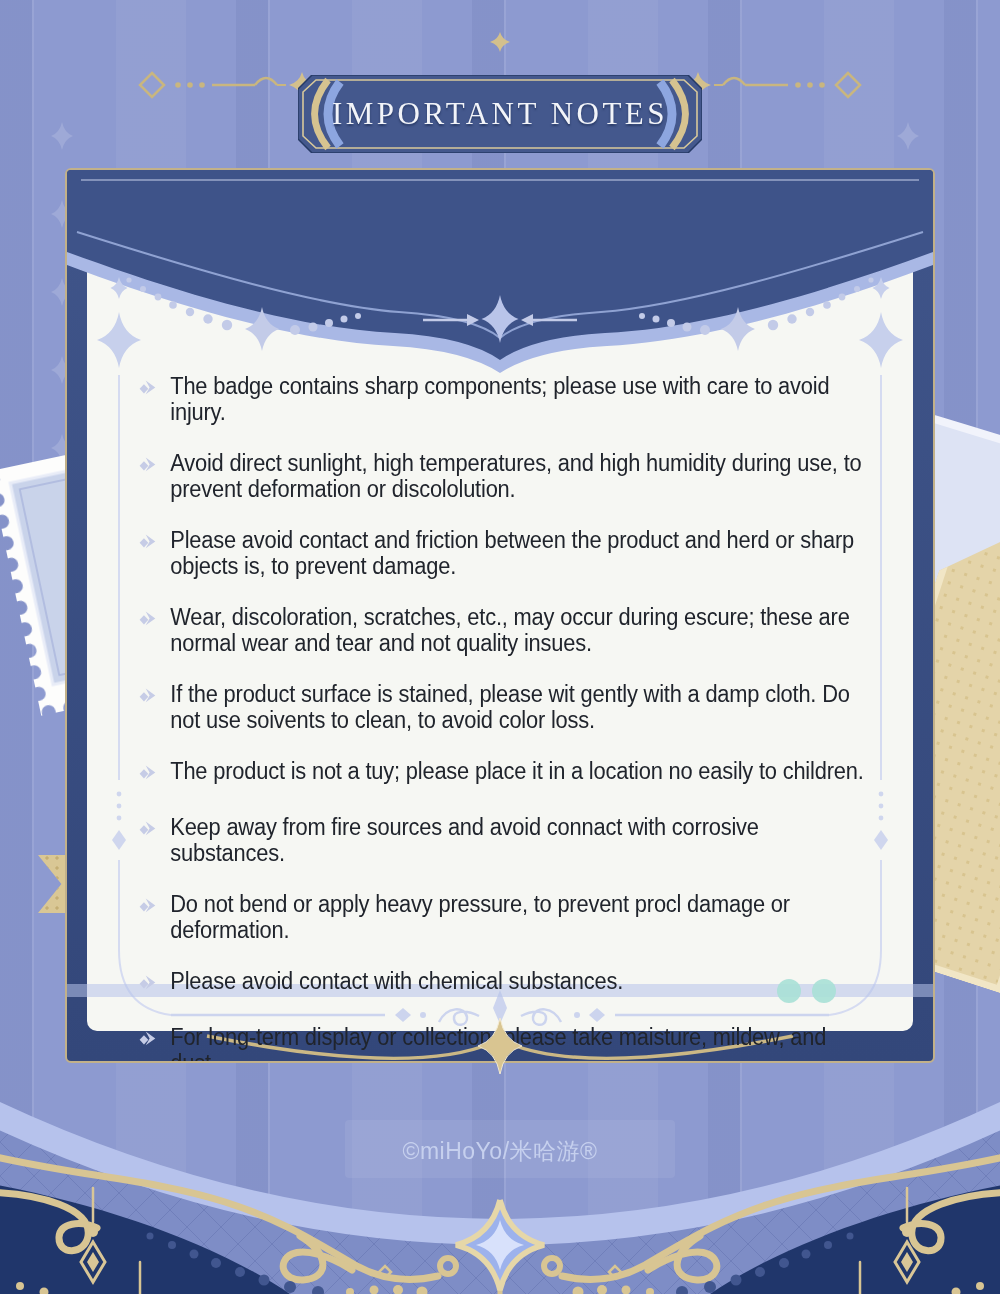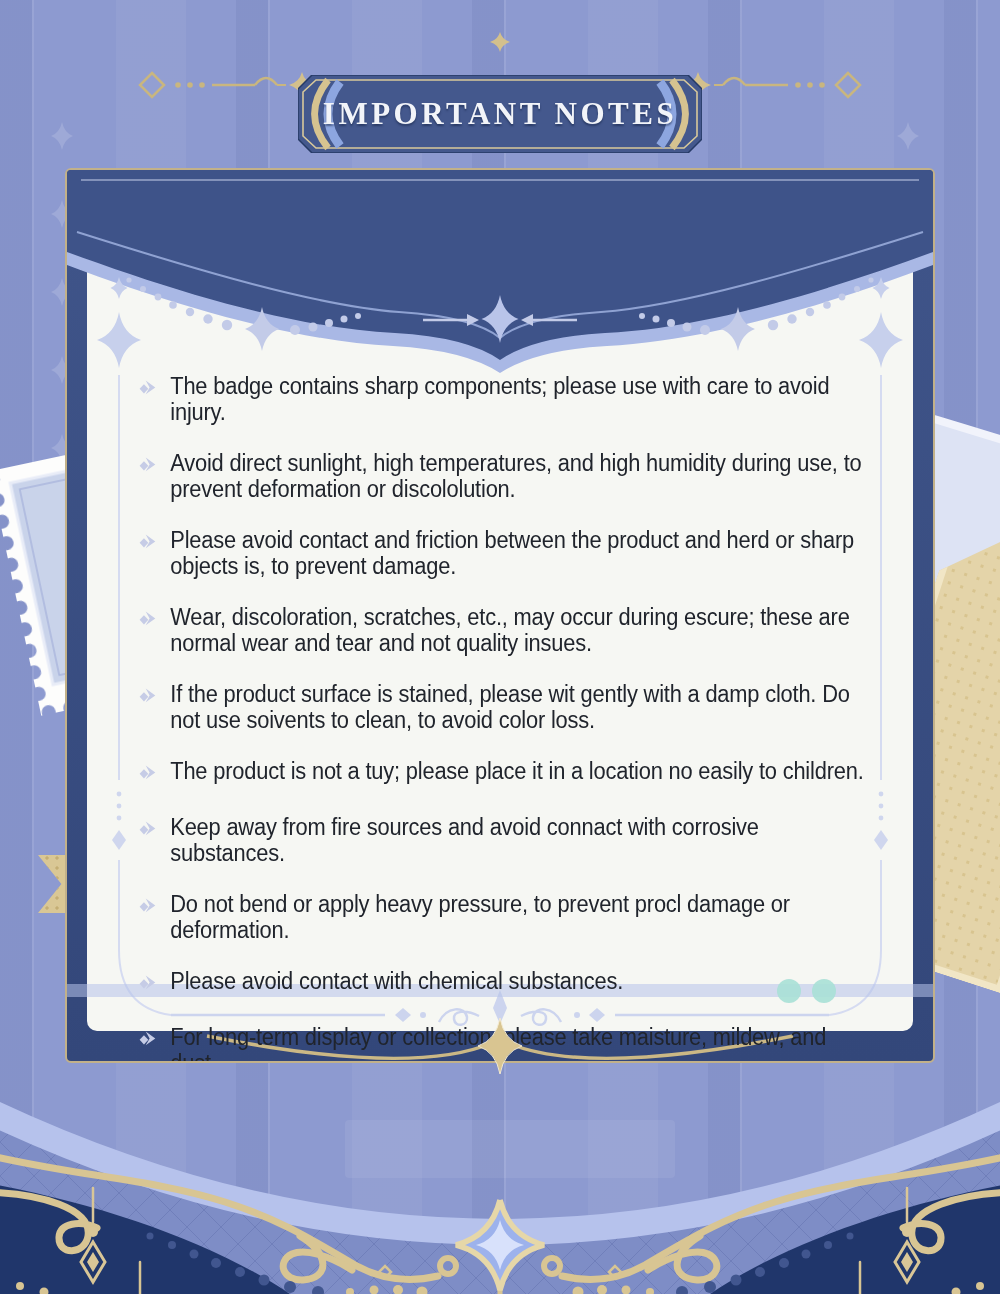--- a/index.html
+++ b/index.html
@@ -16,21 +16,21 @@
         rgba(62,78,140,0.10) 0 32px,
         rgba(255,255,255,0.10) 32px 34px,
         rgba(255,255,255,0.00) 34px 116px,
         rgba(255,255,255,0.05) 116px 186px,
         rgba(255,255,255,0.00) 186px 236px);
   }
   .banner-wrap{position:absolute;left:0;top:30px;width:1000px;height:112px;z-index:4;}
   .plaque{position:absolute;left:298px;top:45px;width:404px;height:78px;z-index:5;}
   .plaque-title{
     position:absolute;inset:0;display:flex;align-items:center;justify-content:center;
-    font-family:"Liberation Serif", serif;font-weight:bold;font-size:31px;
+    font-family:"Liberation Serif", serif;font-weight:normal;font-size:31px;
     letter-spacing:3.5px;color:#f2f4f9;text-shadow:0 2px 2px rgba(20,34,70,.55);border-radius:11px;
   }
   .card{
     position:absolute;left:65px;top:168px;width:870px;height:895px;z-index:2;
     background:linear-gradient(#40558a,#33477a);
     border:2px solid #c2b189;border-radius:6px;overflow:hidden;box-sizing:border-box;
   }
   .card-paper{
     position:absolute;left:20px;right:20px;top:40px;bottom:30px;
     background:#f6f7f3;border-radius:10px;
@@ -301,20 +301,21 @@
           <span>For long-term display or collection, please take maisture, mildew, and dust.</span>
         </li>
     </ul>
   </div>
 
   <svg class="gold-diamond" width="44" height="56" viewBox="0 0 44 56">
     <path d="M22,0 Q26,22 44,28 Q26,34 22,56 Q18,34 0,28 Q18,22 22,0" fill="#d9c591" stroke="#f3ead0" stroke-width="1"></path>
   </svg>
 
   <div class="watermark-band"></div>
+  <div class="watermark">©miHoYo/米哈游®</div>
 
   <svg class="bottom-deco" viewBox="0 0 1000 254">
     <defs>
       <pattern id="lat" width="34" height="34" patternUnits="userSpaceOnUse">
         <path d="M0,0 L34,34 M34,0 L0,34" stroke="rgba(80,95,160,0.30)" stroke-width="1"></path>
       </pattern>
     </defs>
     <path d="M-30,62 Q500,322 1030,62 L1030,254 L-30,254 Z" fill="#7e8dc6"></path>
     <path d="M-30,62 Q500,322 1030,62 L1030,254 L-30,254 Z" fill="url(#lat)"></path>
     <path d="M-30,62 Q500,322 1030,62" stroke="#b6c2ec" stroke-width="26" fill="none"></path>

